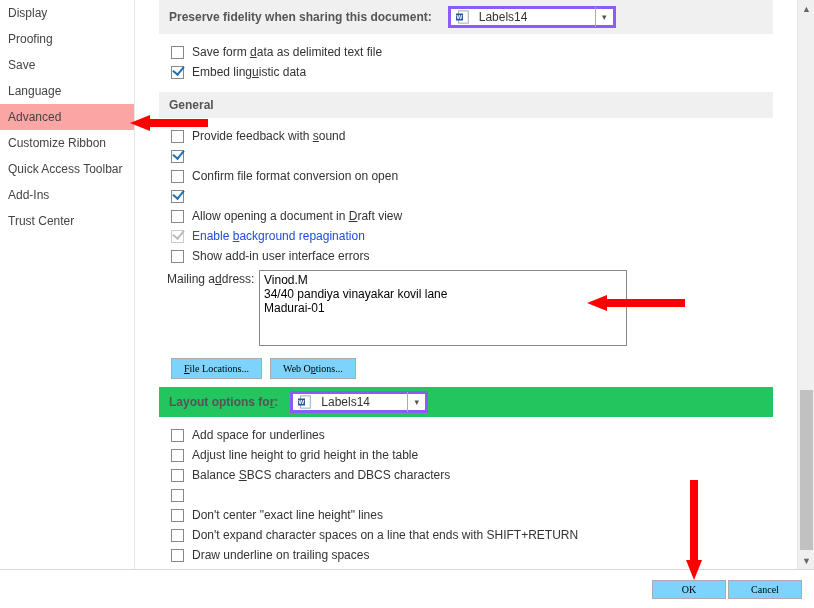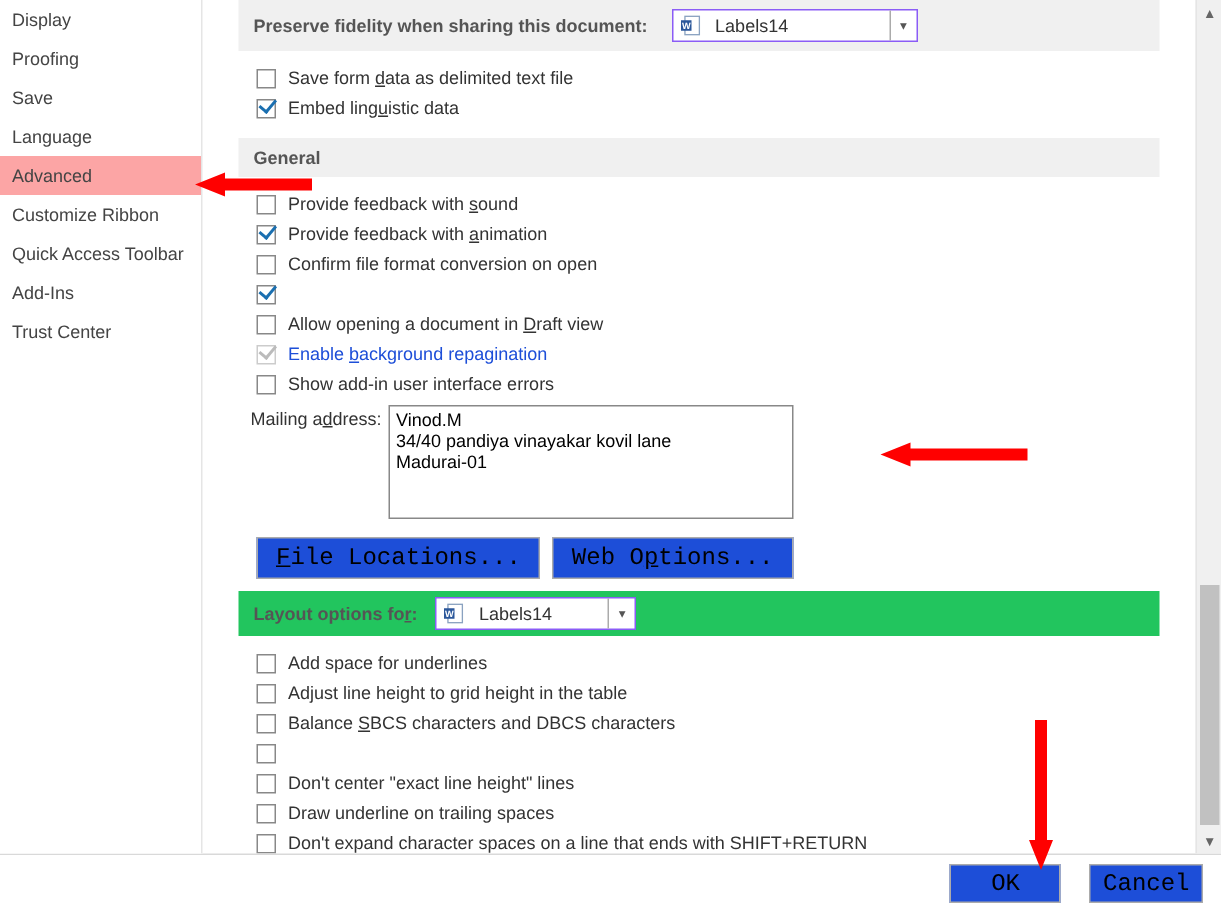--- a/index.html
+++ b/index.html
@@ -114,21 +114,21 @@
     padding: 4px 0 4px 24px;
   }
   .field-label {
     width: 100px;
     padding-top: 2px;
     padding-left:8px;
   }
   .combo {
     display: inline-flex;
     align-items: center;
-    border: 1px solid #8b5cf6;
+    border: 3px solid #8b5cf6;
     background: #fff;
     height: 22px;
   }
   .combo .word-icon {
     width: 16px;
     height: 16px;
     margin: 0 4px;
     display:inline-flex;
     align-items:center;
     justify-content:center;
@@ -151,61 +151,61 @@
   .preserve-row {
     background: #f0f0f0;
     padding: 6px 10px;
     margin: 0 24px 8px 24px;
     display:flex;
     align-items:center;
   }
   .preserve-row .plabel { font-weight:bold; color:#555; flex:0 0 auto; padding-right:16px;}
   .textarea {
     border: 1px solid #888;
-    width: 270px;
+    width: 368px;
     height: 76px;
     padding: 2px 4px;
     font-family: inherit;
     font-size: 12px;
     resize: none;
     white-space: pre;
     overflow:hidden;
   }
   .button-row {
     padding: 8px 0 8px 36px;
     display:flex;
     gap:8px;
   }
   .btn {
     border: 1px solid #ababab;
-    background: #1d4ed8;
+    background: #7dd3fc;
     padding: 4px 12px;
     cursor: pointer;
-    font-family: Liberation Mono, monospace;
-    font-size: 16px;
+    font-family: Liberation Serif, serif;
+    font-size: 10px;
   }
   .layout-row {
     background: #22c55e;
     padding: 4px 10px;
     margin: 0 24px 8px 24px;
     display:flex;
     align-items:center;
   }
   .layout-row .llabel { font-weight:bold; color:#555; padding-right:12px;}
   .footer {
     position: absolute;
     bottom: 0;
     right: 0;
     width: 814px;
     height: 38px;
     display: flex;
     justify-content: flex-end;
     align-items: center;
     padding-right: 12px;
-    gap: 19px;
+    gap: 2px;
     background:#fff;
   }
   .footer .btn { min-width: 74px; text-align:center; padding:3px 8px; }
   .arrow-annot {
     position: absolute;
     pointer-events: none;
   }
   .arrow-annot svg { overflow:visible; }
 </style>
 </head>
@@ -253,21 +253,20 @@
 
       <div style="height:10px"></div>
       <div class="section-header">General</div>
 
       <div class="option-row">
         <span class="checkbox"></span>
         <span>Provide feedback with <span class="u">s</span>ound</span>
       </div>
       <div class="option-row">
         <span class="checkbox checked"></span>
-        <span>Provide feedback with <span class="u">a</span>nimation</span>
       </div>
       <div class="option-row">
         <span class="checkbox"></span>
         <span>Confirm file format conversion on open</span>
       </div>
       <div class="option-row">
         <span class="checkbox checked"></span>
       </div>
       <div class="option-row">
         <span class="checkbox"></span>
@@ -323,25 +322,25 @@
       </div>
       <div class="option-row">
         <span class="checkbox"></span>
       </div>
       <div class="option-row">
         <span class="checkbox"></span>
         <span>Don't center "exact line height" lines</span>
       </div>
       <div class="option-row">
         <span class="checkbox"></span>
+        <span>Don't expand character spaces on a line that ends with SHIFT+RETURN</span>
+      </div>
+      <div class="option-row">
+        <span class="checkbox"></span>
         <span>Draw underline on trailing spaces</span>
-      </div>
-      <div class="option-row">
-        <span class="checkbox"></span>
-        <span>Don't expand character spaces on a line that ends with SHIFT+RETURN</span>
       </div>
 
     </div>
 
     <div class="scrollbar">
       <div class="scroll-arrow" style="top:0">▲</div>
       <div class="scroll-thumb" style="top:390px;height:160px"></div>
       <div class="scroll-arrow" style="bottom:0">▼</div>
     </div>
   </div>

